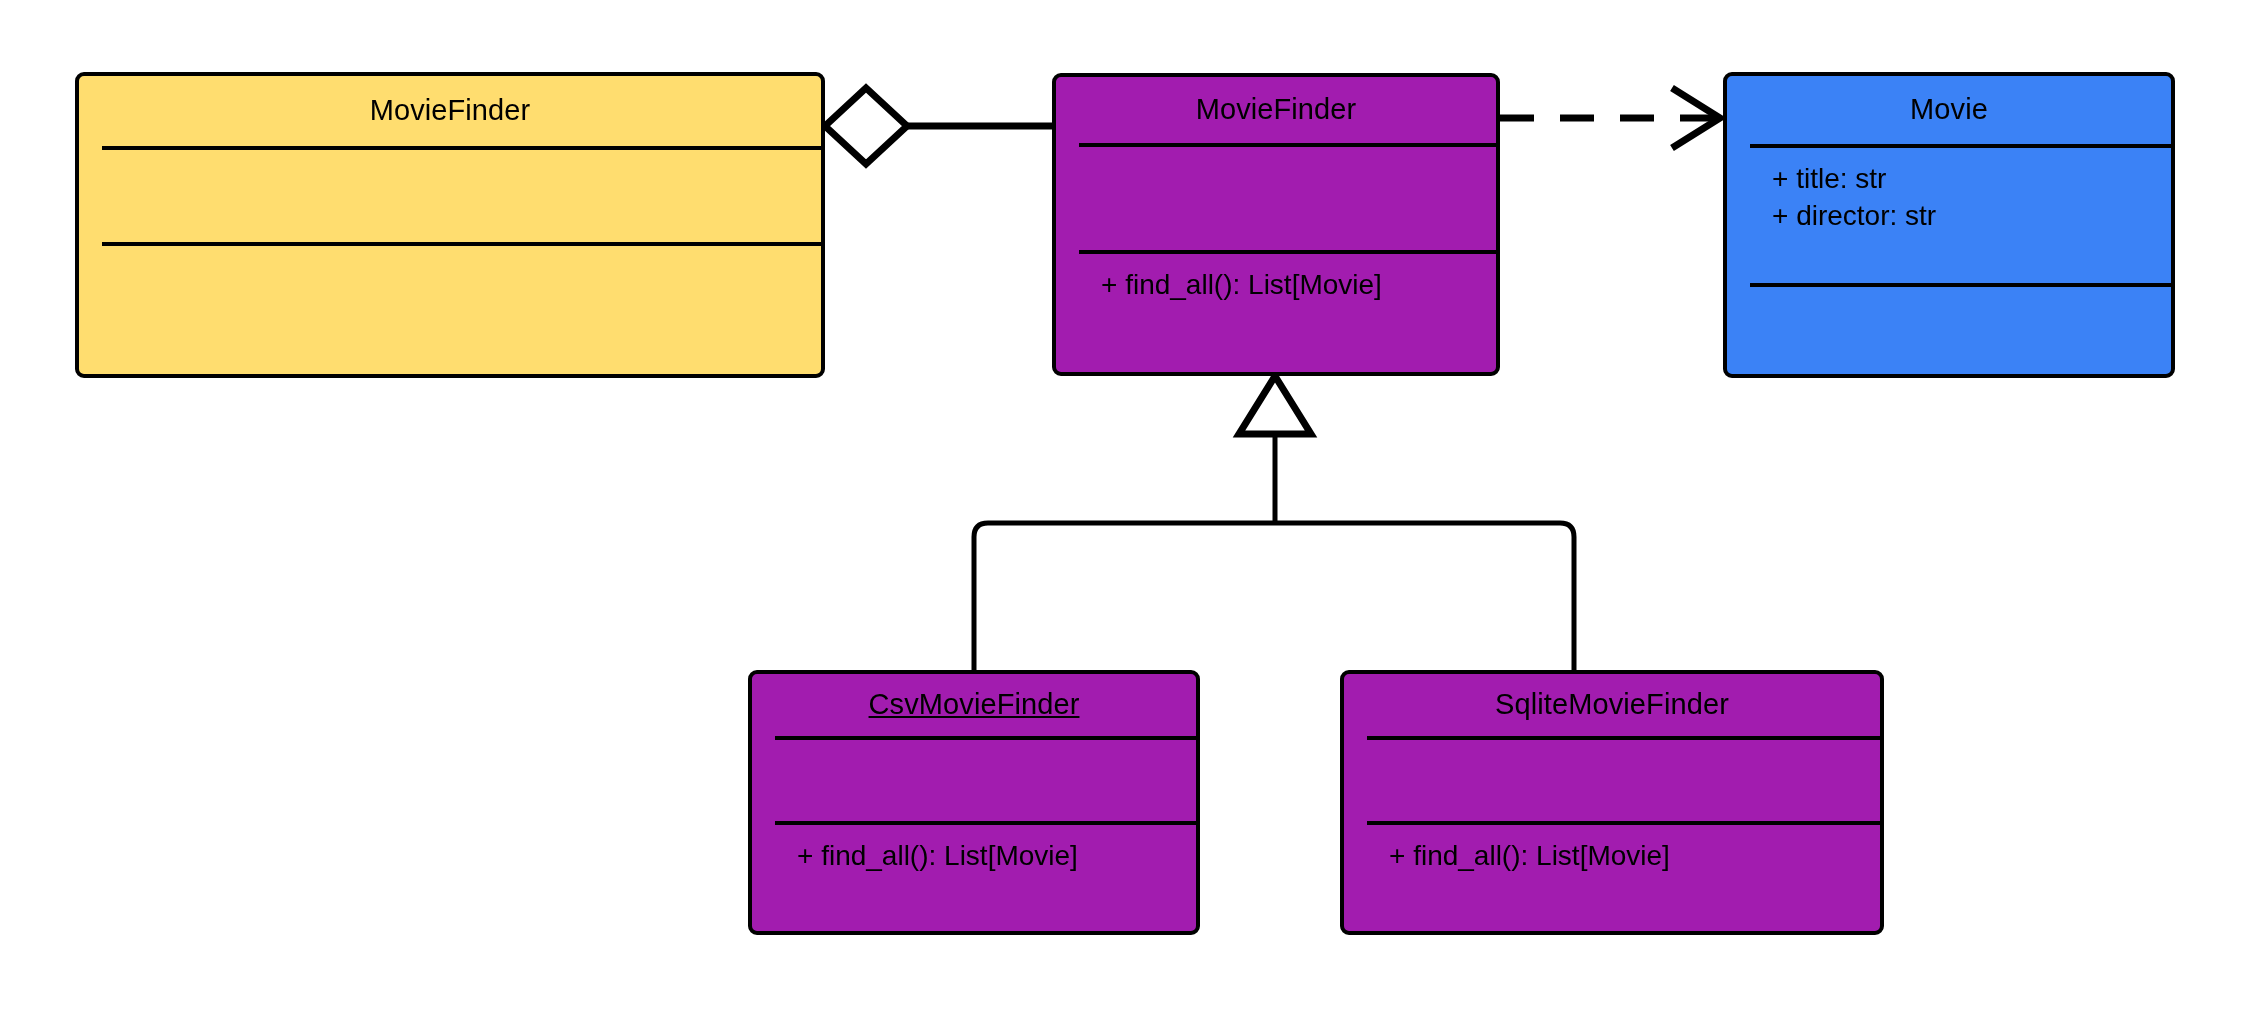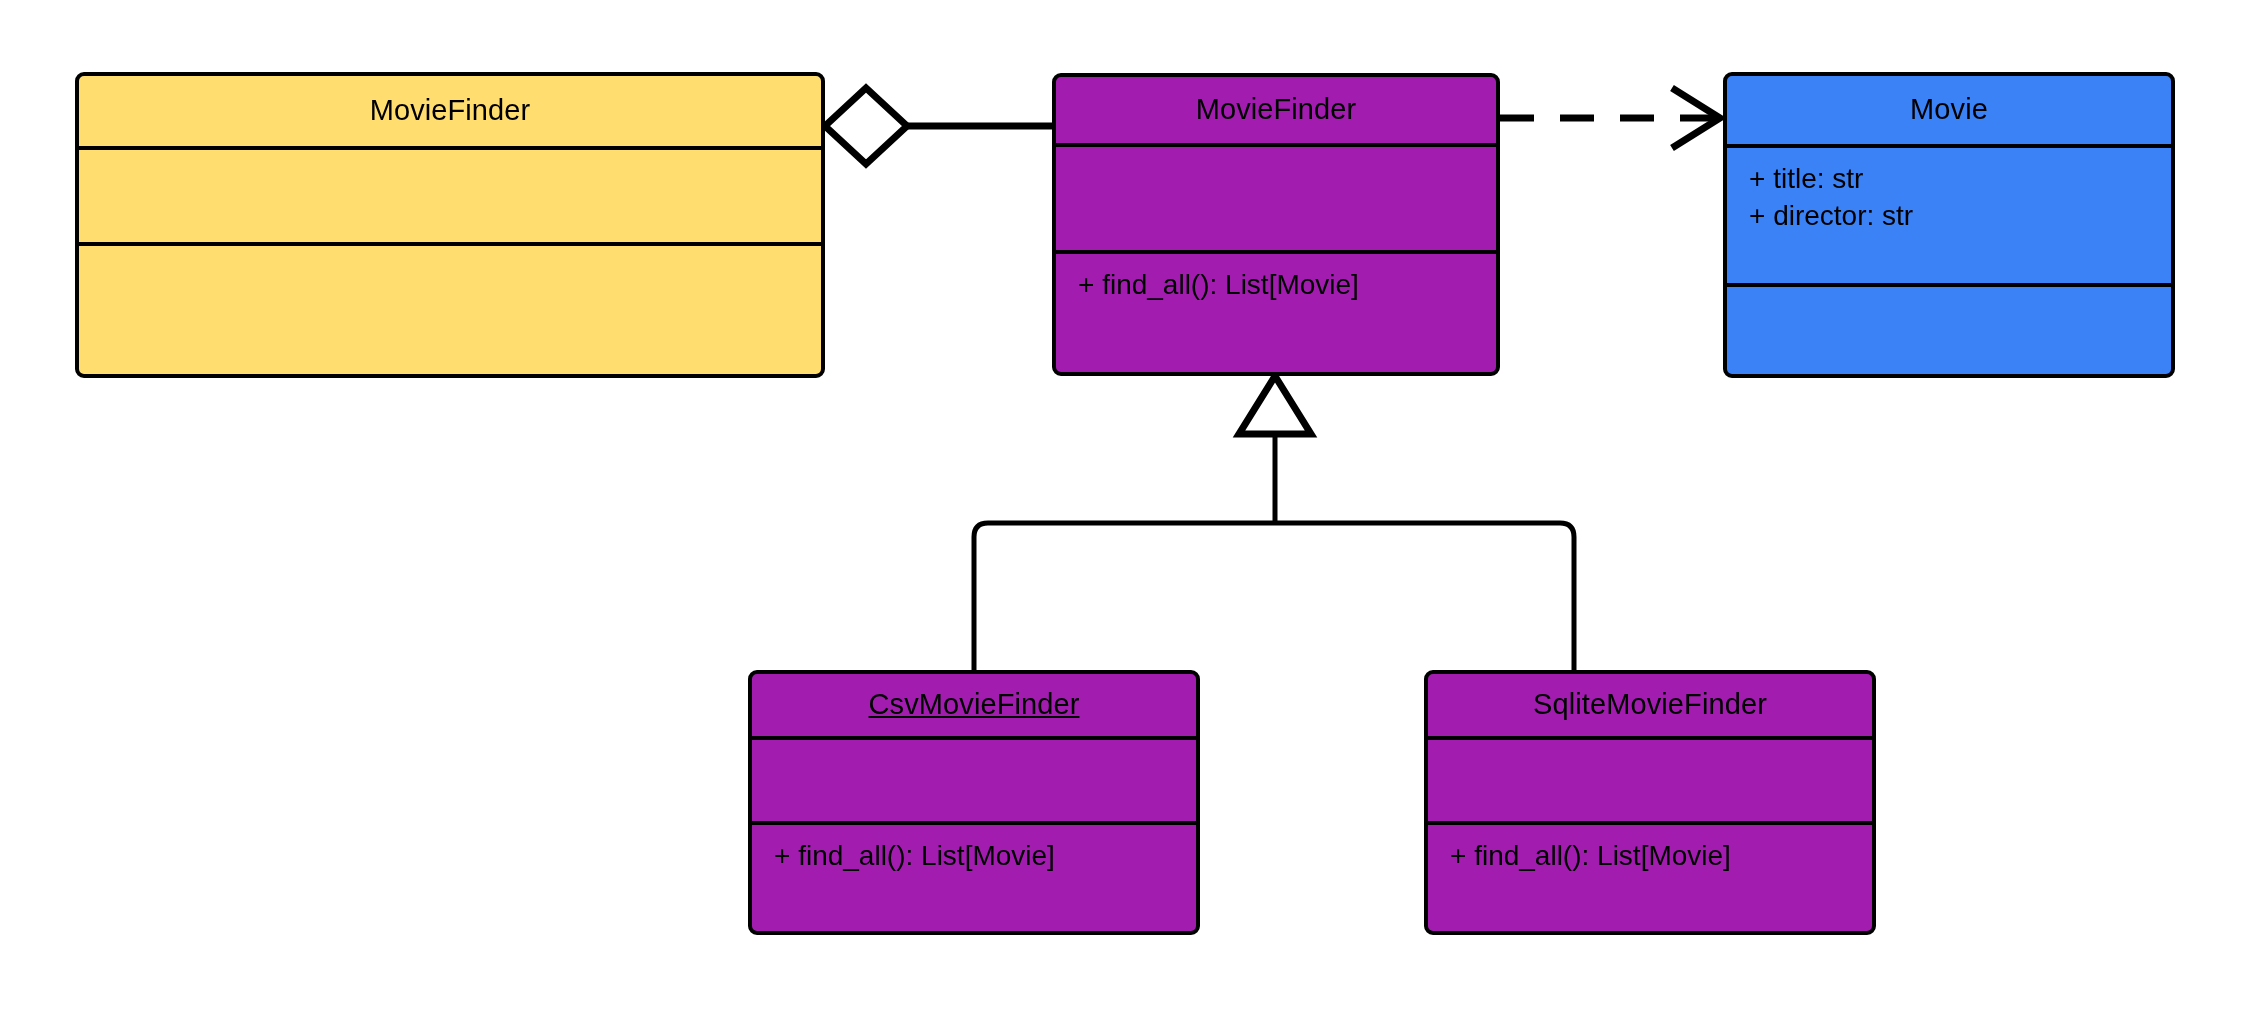--- a/index.html
+++ b/index.html
@@ -49,20 +49,21 @@
   }
   .uml-class-name {
     font-size: 29px;
     color: #000000;
     line-height: 1.1;
     letter-spacing: 0.1px;
     white-space: nowrap;
   }
   .uml-members {
     padding: 12px 22px 16px 22px;
+    margin-left: 23px;
   }
   .uml-member {
     font-size: 28px;
     color: #000000;
     line-height: 1.33;
     white-space: nowrap;
   }
   .uml-empty-compartment {
     
   }
@@ -95,21 +96,21 @@
   #box-movie .c2 { flex: 1 1 auto; }
 
   #box-csv-movie-finder {
     left: 748px; top: 670px; width: 452px; height: 265px;
   }
   #box-csv-movie-finder .c0 { height: 62px; text-decoration: underline; }
   #box-csv-movie-finder .c1 { height: 85px; }
   #box-csv-movie-finder .c2 { flex: 1 1 auto; }
 
   #box-sqlite-movie-finder {
-    left: 1424px; top: 670px; width: 452px; height: 265px;
+    left: 1340px; top: 670px; width: 544px; height: 265px;
   }
   #box-sqlite-movie-finder .c0 { height: 62px; }
   #box-sqlite-movie-finder .c1 { height: 85px; }
   #box-sqlite-movie-finder .c2 { flex: 1 1 auto; }
 </style>
 </head>
 <body>
 
 <div id="diagram-canvas">
 

